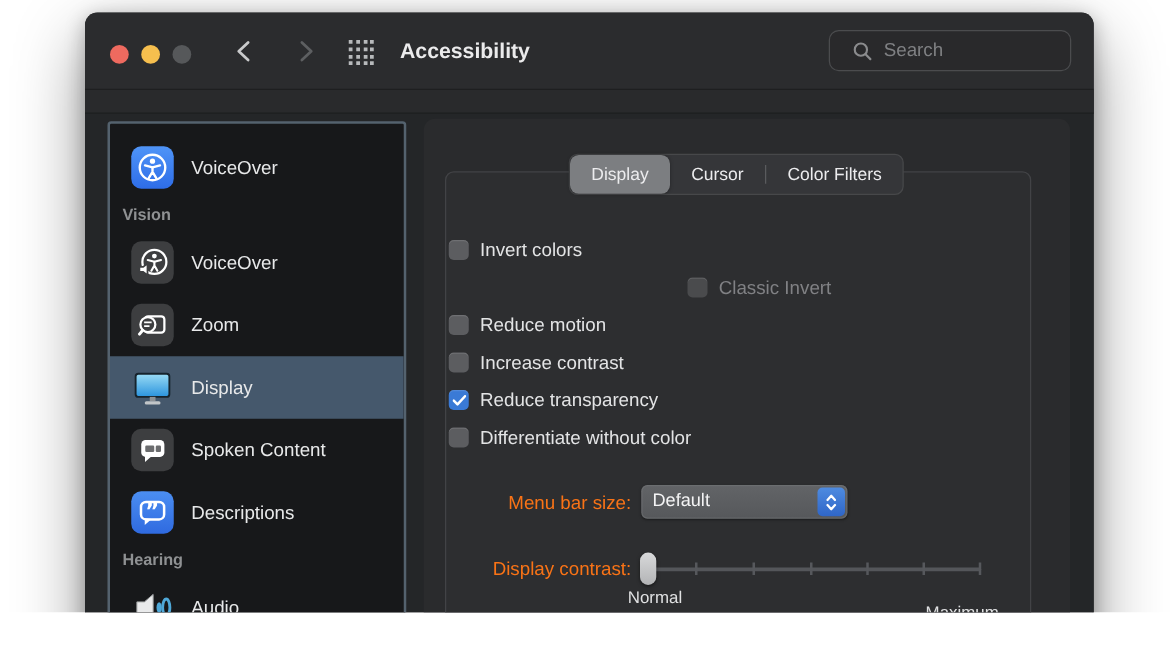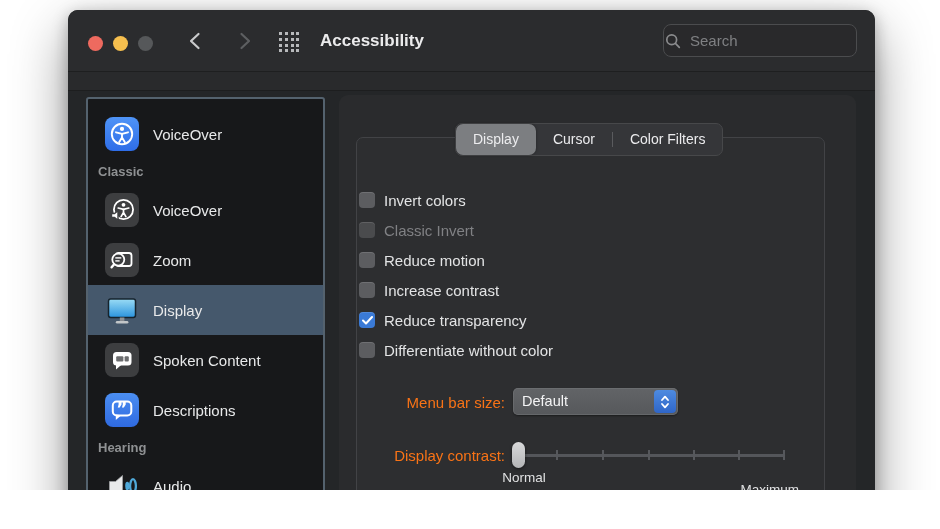--- a/index.html
+++ b/index.html
@@ -12,21 +12,21 @@
   .titlebar{position:relative;height:61px;background:#2b2c2e;border-bottom:1px solid #1e1f20;}
   .traffic{position:absolute;left:20px;top:26px;display:flex;gap:10px;}
   .dot{width:15px;height:15px;border-radius:50%;}
   .dot.red{background:#ee6a5f;} .dot.yellow{background:#f6bf4e;} .dot.gray{background:#56585a;}
   .navbtn{position:absolute;top:21px;width:20px;height:20px;}
   .nav-back{left:118px;} .nav-fwd{left:166px;}
   .grid-btn{position:absolute;left:210px;top:21px;width:22px;height:22px;}
   .win-title{position:absolute;left:252px;top:0;line-height:61px;font-size:17px;font-weight:bold;color:#ebebec;}
   .search{position:absolute;right:18px;top:14px;width:194px;height:33px;border-radius:8px;
           border:1px solid #4b4c4e;background:#29292b;display:flex;align-items:center;
-          padding:0 1px;box-sizing:border-box;gap:7px;}
+          padding:0 18px;box-sizing:border-box;gap:7px;}
   .search input{flex:1;background:transparent;border:none;outline:none;color:#d2d2d4;font-size:15px;
           font-family:"Liberation Sans",sans-serif;min-width:0;}
   .search input::placeholder{color:#7f8083;}
   
   .bodyarea{position:absolute;top:62px;left:0;right:0;bottom:0;background:#242628;}
   .toolbar-strip{height:18px;background:#292a2c;border-bottom:1px solid #1d1e1f;}
   
   .sidebar{position:absolute;left:18px;top:25px;width:239px;bottom:-12px;background:#17181a;
            border:2px solid #54626e;border-radius:3px;box-sizing:border-box;padding-top:10px;overflow:hidden;}
   .side-row{display:flex;align-items:center;height:50px;padding-left:16px;gap:13px;cursor:default;}
@@ -39,21 +39,21 @@
   .groupbox{position:absolute;left:17px;top:42px;width:469px;height:510px;background:#2d2e30;
             border:1px solid #424346;border-radius:7px;box-sizing:border-box;}
   .tabs{position:absolute;left:116px;top:28px;height:31px;display:flex;align-items:center;
         background:#353639;border:1px solid #47484a;border-radius:7px;}
   .tab{height:31px;line-height:31px;padding:0 17px;font-size:14px;color:#ececee;border-radius:7px;cursor:default;}
   .tab.selected{background:#7c7e81;box-shadow:0 0 3px rgba(0,0,0,.35);}
   .tab-div{width:1px;height:15px;background:#5a5b5e;}
   
   .options{position:absolute;left:0;top:90px;right:0;}
   .opt-row{height:30px;display:flex;align-items:center;margin-left:20px;gap:9px;}
-  .opt-row.disabled{}
+  .opt-row.disabled{justify-content:center;}
   .opt-row .olbl{font-size:15px;color:#e3e4e5;}
   .opt-row.disabled .olbl{color:#808184;}
   .checkbox{width:16px;height:16px;border-radius:4px;background:#5c5d60;box-sizing:border-box;
             box-shadow:inset 0 1px 0 rgba(255,255,255,.12);display:flex;align-items:center;justify-content:center;}
   .opt-row.disabled .checkbox{background:#4a4b4d;}
   .checkbox svg{display:none;}
   .checkbox.checked{background:#3a7ad6;}
   .checkbox.checked svg{display:block;}
   
   .form-label{position:absolute;font-size:15px;color:#f97316;text-align:right;left:0;width:166px;}
@@ -142,21 +142,21 @@
               </defs>
             <rect x="1" y="1" width="34" height="34" rx="8" fill="url(#ovg)"></rect>
             <circle cx="18" cy="18" r="10.2" fill="none" stroke="#ffffff" stroke-width="1.9"></circle>
             <circle cx="18" cy="12.9" r="2.1" fill="#ffffff"></circle>
             <path d="M12,16.3 L18,17.9 L24,16.3" fill="none" stroke="#ffffff" stroke-width="1.9" stroke-linecap="round" stroke-linejoin="round"></path>
             <path d="M18,17.9 L18,21.5 M18,21.5 L15.1,26.3 M18,21.5 L20.9,26.3" fill="none" stroke="#ffffff" stroke-width="1.9" stroke-linecap="round" stroke-linejoin="round"></path>
           </svg>
           <span class="lbl">VoiceOver</span>
         </div>
 
-        <div class="side-section">Classic</div>
+        <div class="side-section">Vision</div>
 
         <div class="side-row">
           <svg class="tile" viewBox="0 0 36 36">
             <rect x="1" y="1" width="34" height="34" rx="8" fill="#3d3e40"></rect>
             <circle cx="19.5" cy="17.5" r="9.6" fill="none" stroke="#ffffff" stroke-width="1.8"></circle>
             <circle cx="19.5" cy="12.8" r="1.9" fill="#ffffff"></circle>
             <path d="M14.2,16 L19.5,17.4 L24.8,16" fill="none" stroke="#ffffff" stroke-width="1.7" stroke-linecap="round" stroke-linejoin="round"></path>
             <path d="M19.5,17.4 L19.5,20.4 M19.5,20.4 L17.1,24.6 M19.5,20.4 L21.9,24.6" fill="none" stroke="#ffffff" stroke-width="1.7" stroke-linecap="round" stroke-linejoin="round"></path>
             <polygon points="7.5,21.5 10.5,21.5 14,18.8 14,28.2 10.5,25.5 7.5,25.5" fill="#ffffff" stroke="#3d3e40" stroke-width="1.4"></polygon>
           </svg>

